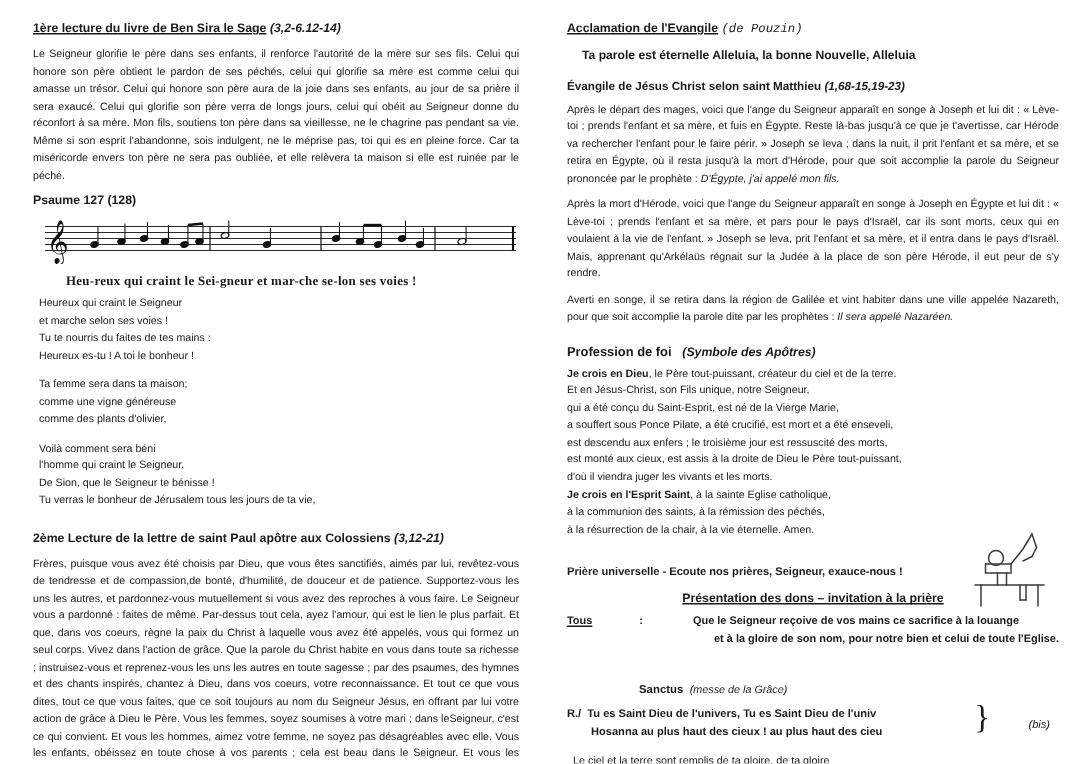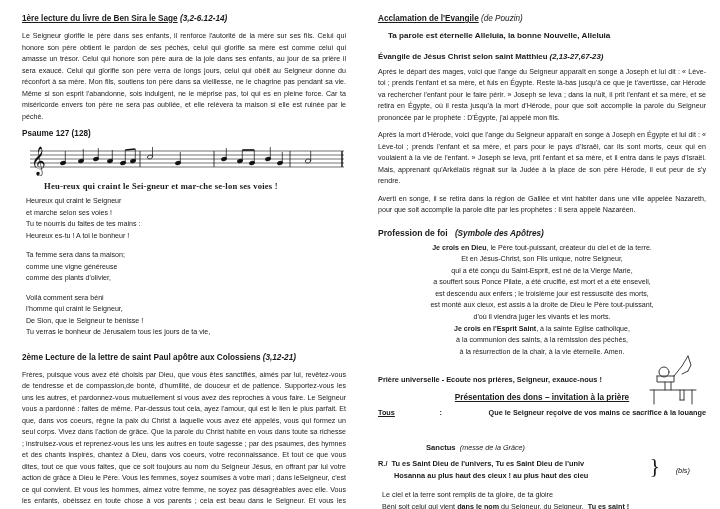--- a/index.html
+++ b/index.html
@@ -37,21 +37,21 @@
   }
   h2.heading.nound .ttl{text-decoration:none;}
 
   p.body{
     margin:0 0 6px 0;
     font-size:7.1px;
     line-height:1.62;
     text-align:justify;
     text-justify:inter-word;
   }
-  p.body .it{}
+  p.body .it{font-style:italic;}
 
   .verses{
     font-size:7.1px;
     line-height:1.62;
     margin:0 0 7px 0;
     padding-left:4px;
   }
   .verses .stanza{margin-bottom:8px;}
   .verses .stanza:last-child{margin-bottom:0;}
 
@@ -82,21 +82,20 @@
     font-weight:bold;
   }
   h3.sub .ref{font-style:italic;font-weight:bold;}
   h3.sub.big{font-size:8.6px;}
   h3.sub.big .ref{font-size:8.2px;font-weight:bold;}
 
   .creed{
     font-size:7.1px;
     line-height:1.63;
     margin:0 0 8px 0;
-    text-align:center;
   }
   .creed b{font-weight:bold;}
 
   .pu{
     font-size:7.4px;
     font-weight:bold;
     margin:0 0 9px 0;
   }
 
   .pres-title{
@@ -141,21 +140,21 @@
   .brace{
     position:absolute;
     right:46px;top:-2px;
     font-size:22px;
     line-height:20px;
     font-family:"Liberation Serif", serif;
     font-weight:normal;
   }
   .bis{
     position:absolute;
-    right:16px;top:7px;
+    right:6px;top:7px;
     font-style:italic;
     font-weight:normal;
     font-size:7.4px;
   }
   .sanctus-verses{
     font-size:7.2px;
     line-height:1.62;
     padding-left:4px;
   }
   .sanctus-verses b{font-weight:bold;}
@@ -277,27 +276,27 @@
       <span class="ttl">2ème Lecture de la lettre de saint Paul apôtre aux Colossiens</span>
       <span class="ref">(3,12-21)</span>
     </h2>
     <p class="body">Frères, puisque vous avez été choisis par Dieu, que vous êtes sanctifiés, aimés par lui, revêtez-vous de tendresse et de compassion,de bonté, d'humilité, de douceur et de patience. Supportez-vous les uns les autres, et pardonnez-vous mutuellement si vous avez des reproches à vous faire. Le Seigneur vous a pardonné : faites de même. Par-dessus tout cela, ayez l'amour, qui est le lien le plus parfait. Et que, dans vos coeurs, règne la paix du Christ à laquelle vous avez été appelés, vous qui formez un seul corps. Vivez dans l'action de grâce. Que la parole du Christ habite en vous dans toute sa richesse ; instruisez-vous et reprenez-vous les uns les autres en toute sagesse ; par des psaumes, des hymnes et des chants inspirés, chantez à Dieu, dans vos coeurs, votre reconnaissance. Et tout ce que vous dites, tout ce que vous faites, que ce soit toujours au nom du Seigneur Jésus, en offrant par lui votre action de grâce à Dieu le Père. Vous les femmes, soyez soumises à votre mari ; dans leSeigneur, c'est ce qui convient. Et vous les hommes, aimez votre femme, ne soyez pas désagréables avec elle. Vous les enfants, obéissez en toute chose à vos parents ; cela est beau dans le Seigneur. Et vous les parents, n'exaspérez pas vos enfants ; vous risqueriez de les décourager.</p>
   </div>
 
   <div class="col right">
 
     <h2 class="heading">
       <span class="ttl">Acclamation de l'Evangile</span>
-      <span class="ref" style="font-family:Liberation Sans, sans-serif;font-weight:normal;">(de Pouzin)</span>
+      <span class="ref" style="font-family:Liberation Mono, monospace;font-weight:normal;">(de Pouzin)</span>
     </h2>
     <div class="accl">Ta parole est éternelle Alleluia,   la bonne Nouvelle, Alleluia</div>
 
     <h3 class="sub">
       <span>Évangile de Jésus Christ selon saint Matthieu</span>
-      <span class="ref">(2,13-27,67-23)</span>
+      <span class="ref">(1,68-15,19-23)</span>
     </h3>
 
     <p class="body">
       <span>Après le départ des mages, voici que l'ange du Seigneur apparaît en songe à Joseph et lui dit : « Lève-toi ; prends l'enfant et sa mère, et fuis en Égypte. Reste là-bas jusqu'à ce que je t'avertisse, car Hérode va rechercher l'enfant pour le faire périr. » Joseph se leva ; dans la nuit, il prit l'enfant et sa mère, et se retira en Égypte, où il resta jusqu'à la mort d'Hérode, pour que soit accomplie la parole du Seigneur prononcée par le prophète : </span><span class="it">D'Égypte, j'ai appelé mon fils.</span>
     </p>
     <p class="body">Après la mort d'Hérode, voici que l'ange du Seigneur apparaît en songe à Joseph en Égypte et lui dit : « Lève-toi ; prends l'enfant et sa mère, et pars pour le pays d'Israël, car ils sont morts, ceux qui en voulaient à la vie de l'enfant. » Joseph se leva, prit l'enfant et sa mère, et il entra dans le pays d'Israël. Mais, apprenant qu'Arkélaüs régnait sur la Judée à la place de son père Hérode, il eut peur de s'y rendre.</p>
     <p class="body">
       <span>Averti en songe, il se retira dans la région de Galilée et vint habiter dans une ville appelée Nazareth, pour que soit accomplie la parole dite par les prophètes : </span><span class="it">Il sera appelé Nazaréen.</span>
     </p>
 
@@ -322,20 +321,21 @@
 
     <div class="pu" style="margin-top:17px;">Prière universelle -  Ecoute nos prières, Seigneur, exauce-nous !</div>
 
     <div class="pres-title">Présentation des dons – invitation à la prière</div>
 
     <div class="tous-row">
       <span class="tous-lbl">Tous</span>
       <span class="tous-colon">:</span>
       <span class="tous-txt">
         <span>Que le Seigneur reçoive de vos mains ce sacrifice à la louange</span>
+        <span class="l2">et à la gloire de son nom, pour notre bien et celui de toute l'Eglise.</span>
       </span>
     </div>
 
     <div class="sanctus-head" style="margin-top:24px;">
       <span>Sanctus</span>
       &nbsp;<span class="ref">(messe de la Grâce)</span>
     </div>
 
     <div class="sanctus-refrain">
       <span class="rl"><span>R./</span>&nbsp;&nbsp;<span>Tu es Saint Dieu de l'univers, Tu es Saint Dieu de l'univ</span></span>

